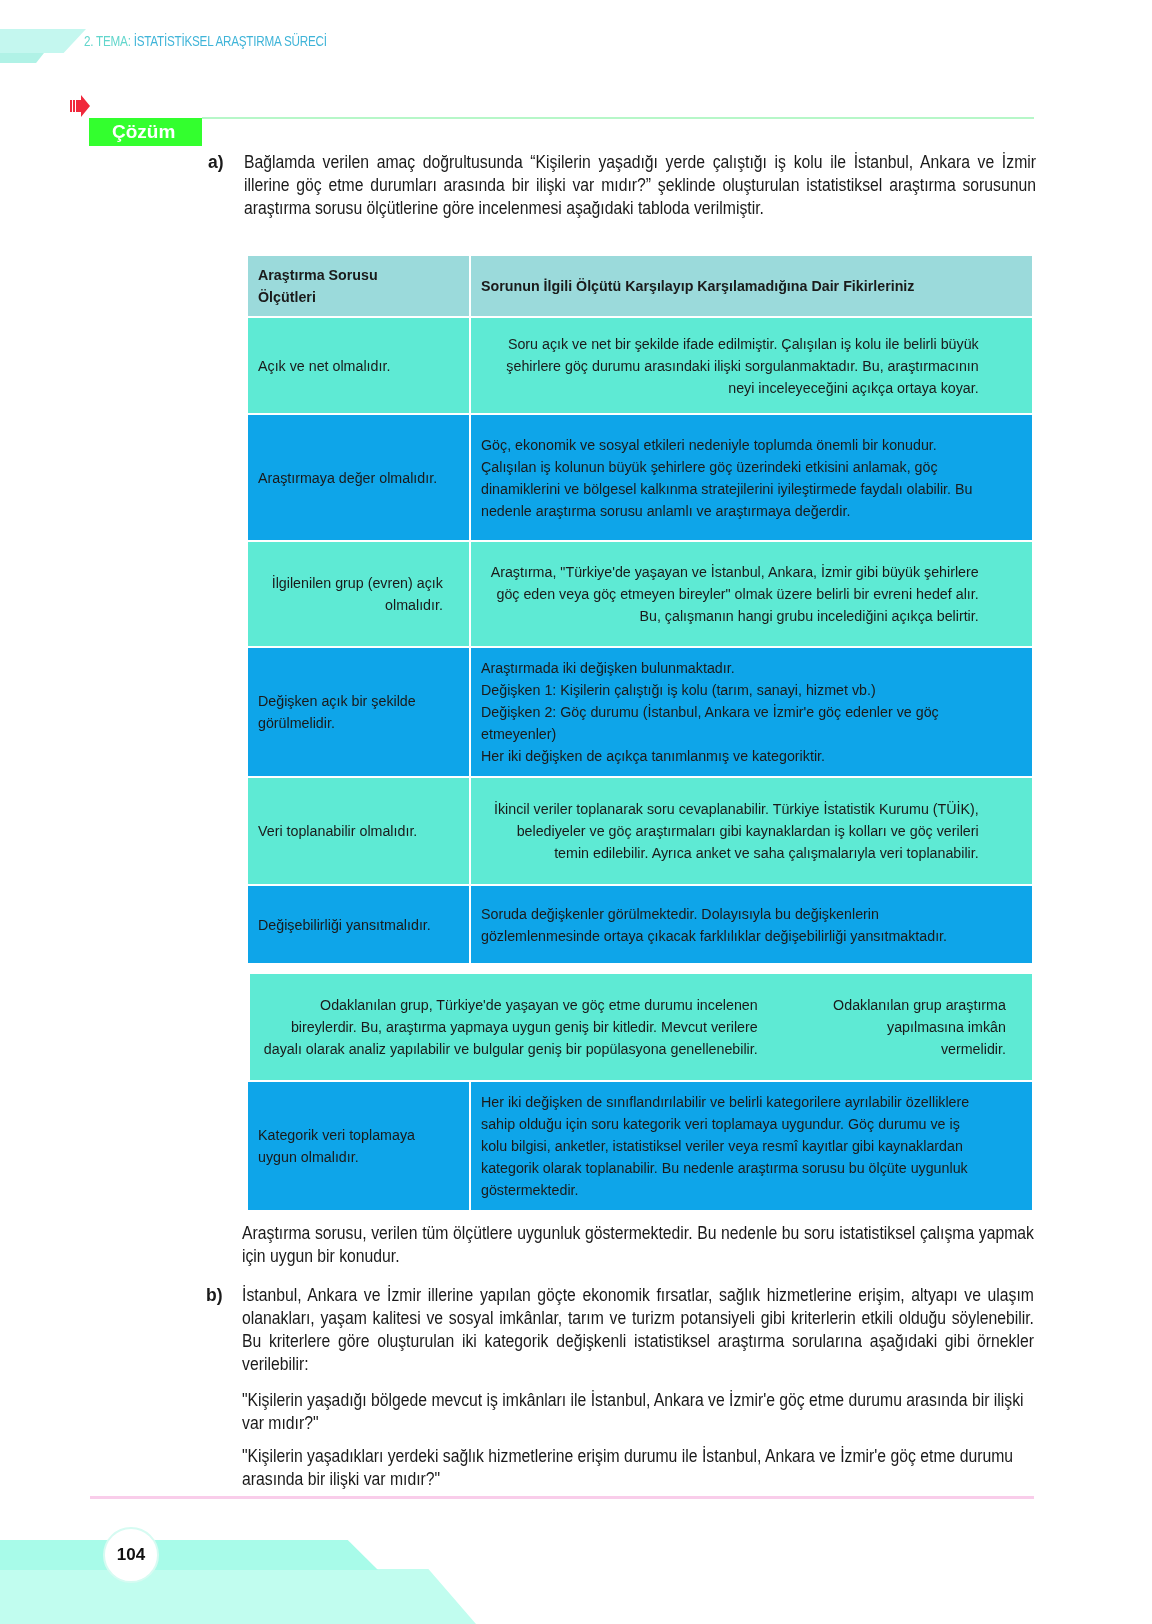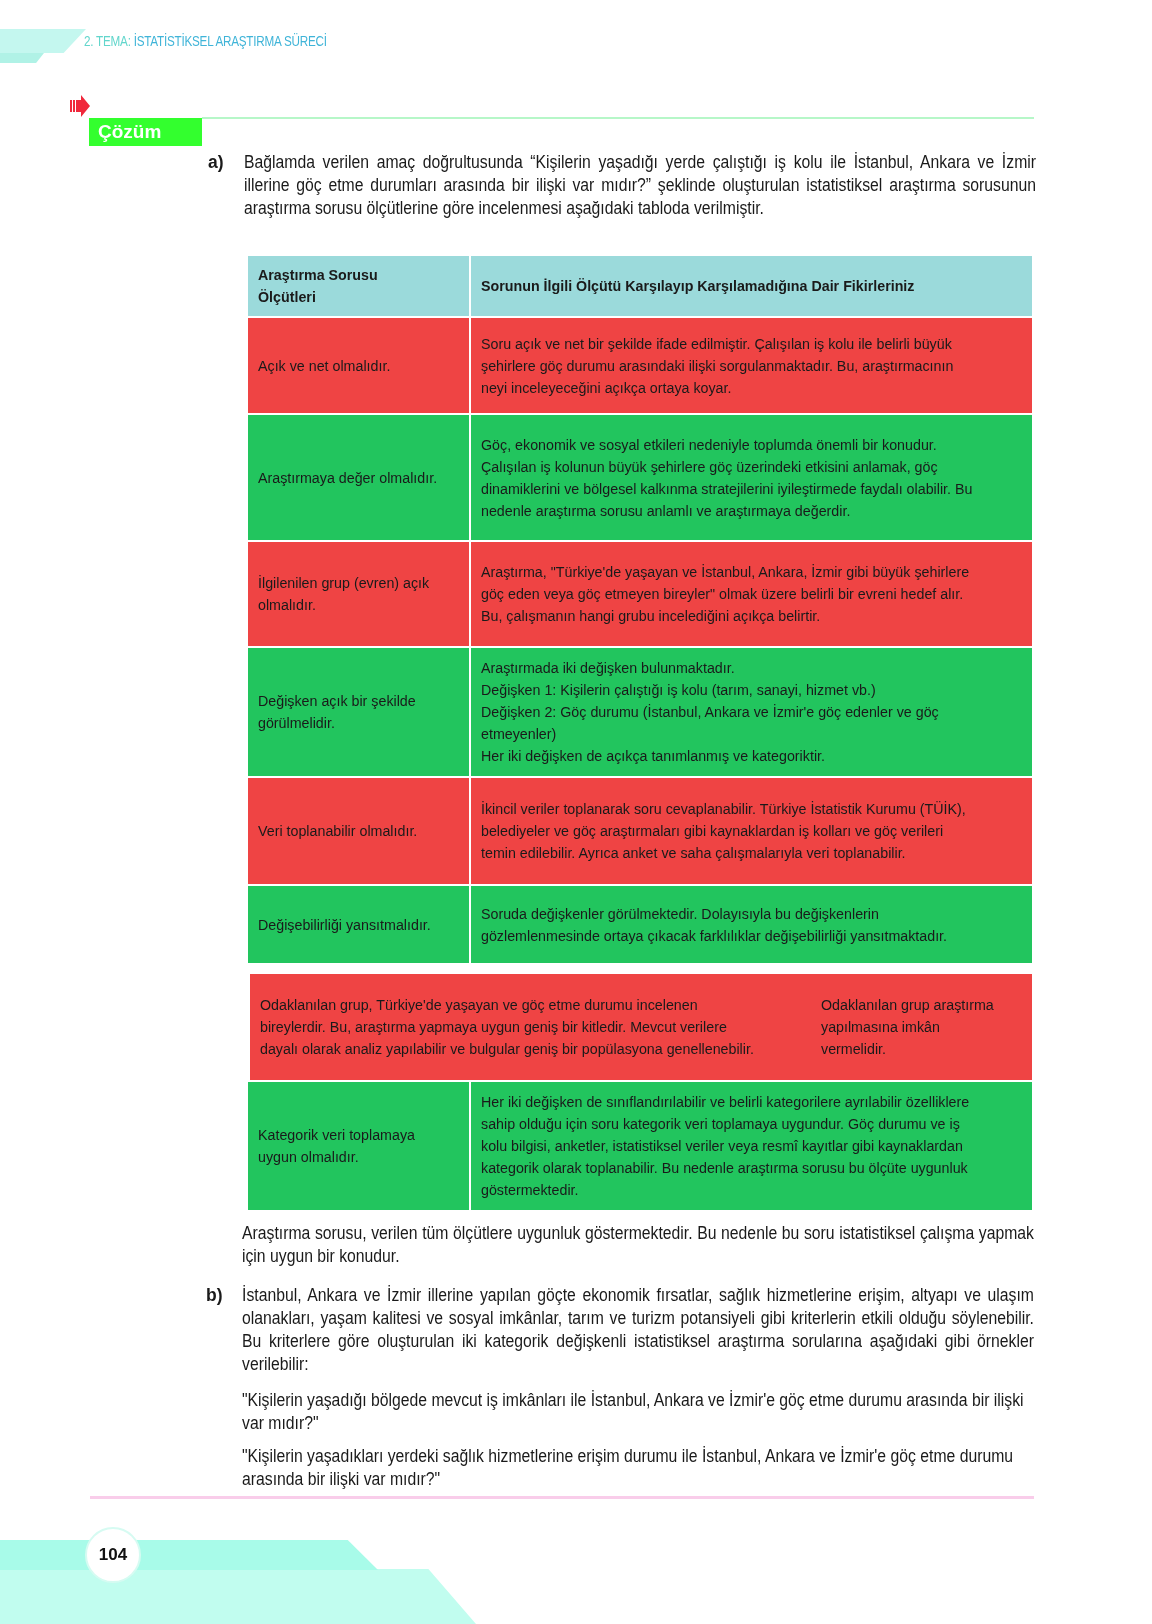--- a/index.html
+++ b/index.html
@@ -13,56 +13,56 @@
   .top-strip { left:0; top:53px; width:44px; height:10px; background:#b0f2e6;
                clip-path:polygon(0 0,100% 0,82% 100%,0 100%); }
   .theme-title { left:84px; top:32px; font-size:15px; letter-spacing:-0.3px; white-space:nowrap;
                  transform:scaleX(0.78); transform-origin:left top; }
   .theme-num { color:#62d6cc; }
   .theme-name { color:#3fb4d8; }
 
   
   .arrow { left:70px; top:95px; width:20px; height:22px; }
   .solution-box { left:89px; top:118px; width:113px; height:28px; background:#33ff2e; color:#ffffff;
-                  font-weight:bold; font-size:19px; line-height:28px; padding-left:9px; box-sizing:border-box; }
+                  font-weight:bold; font-size:19px; line-height:28px; padding-left:23px; box-sizing:border-box; }
   .solution-line { left:202px; top:117px; width:832px; height:2px; background:#b6f7c8; }
 
   
   .para { font-size:17.5px; line-height:23px; color:#1a1a1a; transform:scaleX(0.9); transform-origin:left top; }
   .label { font-weight:bold; font-size:17.5px; line-height:23px; }
 
   .part-a-label { left:208px; top:151px; }
   .part-a-text { left:244px; top:151px; width:880px; text-align:justify; }
 
   
   .table { left:248px; top:256px; width:784px; }
   .row { display:flex; position:absolute; left:0; width:784px; }
   .cell { box-sizing:border-box; font-size:15.5px; line-height:22px; display:flex; align-items:center; }
   .c1 { width:221px; padding:0 10px; }
   .c2 { width:561px; margin-left:2px; padding:8px 10px; }
   .c1 span, .c2 span { display:block; transform:scaleX(0.92); transform-origin:left center; white-space:pre-line; }
   .c2 span { width:594px; }
   .hdr .cell { background:#9bdadb; font-weight:bold; }
-  .light .cell { background:#ef4444; }
-  .mid .cell { background:#22c55e; }
+  .light .cell { background:#5eead4;text-align:right; }
+  .mid .cell { background:#0ea5e9; }
 
   .conclusion { left:242px; top:1222px; width:880px; text-align:justify; }
   .part-b-label { left:206px; top:1284px; }
   .part-b-text { left:242px; top:1284px; width:880px; text-align:justify; }
   .q1 { left:242px; top:1389px; width:880px; }
   .q2 { left:242px; top:1445px; width:880px; }
 
   .bottom-line { left:90px; top:1496px; width:944px; height:3px; background:#f9cdea; }
 
   
   .foot-dark { left:0; top:1540px; width:378px; height:30px; background:#a8fbe9;
                clip-path:polygon(0 0,92% 0,100% 100%,0 100%); }
   .foot-light { left:0; top:1569px; width:476px; height:55px; background:#c1fdef;
                 clip-path:polygon(0 0,90% 0,100% 100%,0 100%); }
-  .page-circle { left:85px; top:1527px; width:56px; height:56px; border-radius:50%; background:#ffffff;
+  .page-circle { left:103px; top:1527px; width:56px; height:56px; border-radius:50%; background:#ffffff;
                  border:2px solid #d6fbf2; box-sizing:border-box; display:flex; align-items:center; justify-content:center;
                  font-weight:bold; font-size:17px; color:#111; }
 </style>
 </head>
 <body>
 
 <div class="abs top-band"></div>
 <div class="abs top-strip"></div>
 <div class="abs theme-title">
   <span class="theme-num">2. TEMA:</span>

